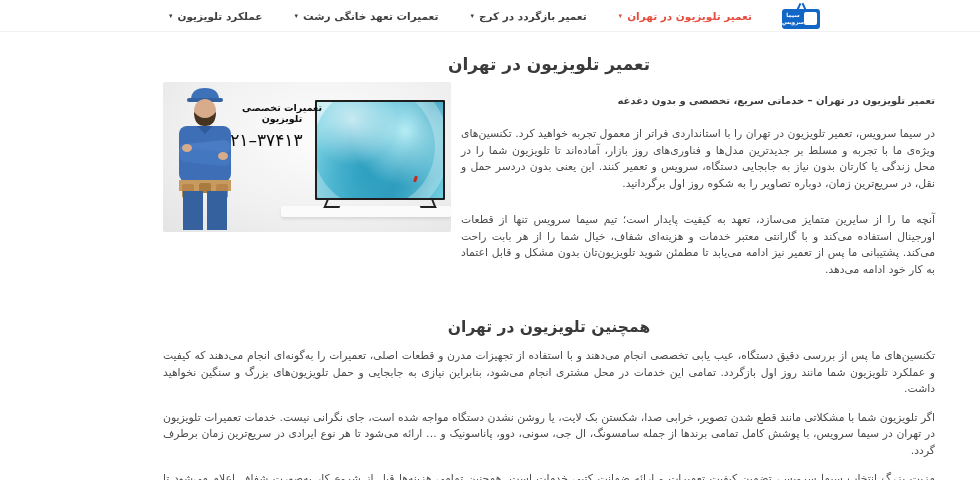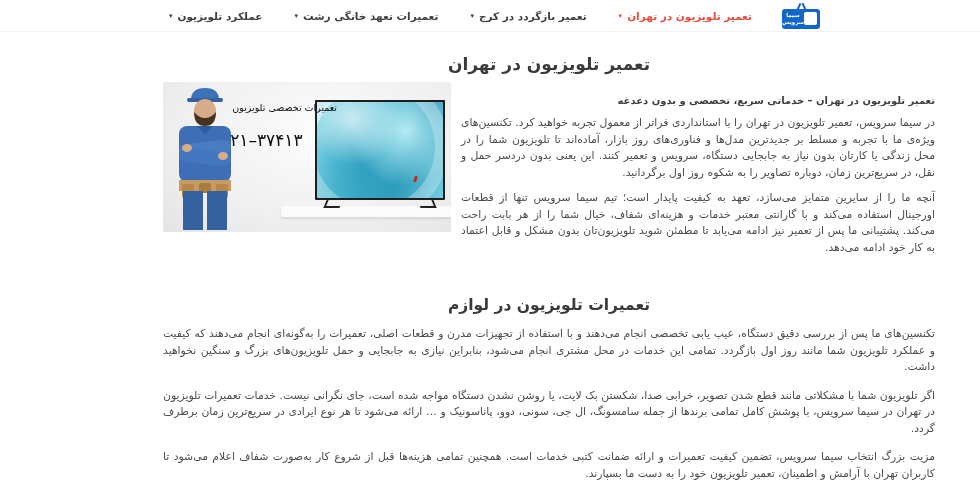--- a/index.html
+++ b/index.html
@@ -22,27 +22,27 @@
   .nav a.active { color:#e74c3c; }
   .caret { font-size:7px; line-height:1; position:relative; top:1px; }
 
   
   .container { width:772px; margin-right:45px; }
 
   h1.page-title { margin-top:22px; text-align:center; font-size:17px; font-weight:700; color:#3a3a3a; }
   .intro-row { display:flex; gap:10px; margin-top:8px; }
   .intro-text { width:474px; flex-shrink:0; }
   .lead { margin-top:13px; font-size:10px; font-weight:700; color:#3f3f3f; }
-  p.body-text { font-size:10.8px; line-height:16.5px; color:#4b4b4b; text-align:justify; margin-top:9px; }
+  p.body-text { font-size:10.8px; line-height:16.5px; color:#4b4b4b; text-align:justify; margin-top:20px; }
 
   
   .banner { position:relative; width:288px; height:150px; flex-shrink:0; overflow:hidden; border-radius:2px;
             background: radial-gradient(ellipse at 55% 35%, #fdfdfd 0%, #f0f0f0 60%, #e4e4e4 100%); }
   .shelf { position:absolute; left:118px; top:124px; width:170px; height:11px; background:#fbfbfb; border-radius:2px; box-shadow:0 2px 3px rgba(0,0,0,.10); }
-  .banner-title { position:absolute; top:20px; left:64px; width:110px; text-align:right; font-size:9.5px; font-weight:400; color:#0d0d0d; }
+  .banner-title { position:absolute; top:20px; left:64px; width:110px; text-align:center; font-size:9.5px; font-weight:700; color:#0d0d0d; }
   .banner-phone { position:absolute; top:48px; left:58px; width:110px; text-align:left; font-size:17px; font-weight:400; color:#0d0d0d; direction:ltr; letter-spacing:1px; }
   .tv-set { position:absolute; left:152px; top:18px; width:130px; height:100px; background:#1e1e1e; padding:2px; border-radius:1px; }
   .tv-set-screen { position:relative; width:100%; height:100%; overflow:hidden;
       background:
         radial-gradient(circle at 28% 18%, rgba(255,255,255,.65) 0%, rgba(255,255,255,0) 38%),
         radial-gradient(circle at 70% 30%, #b5ecf4 0%, rgba(181,236,244,0) 50%),
         radial-gradient(circle at 42% 72%, #2e9fc0 0%, rgba(46,159,192,0) 62%),
         linear-gradient(115deg, #8edbe9 0%, #55bdd6 38%, #2e99ba 68%, #74cfe1 100%); }
   .tv-swirl { position:absolute; left:-18px; top:-30px; width:150px; height:150px; border:14px solid rgba(255,255,255,.28); border-radius:50%;
       border-top-color:rgba(255,255,255,.5); transform:rotate(-30deg); }
@@ -139,20 +139,20 @@
         <rect x="51" y="100" width="12" height="14" rx="2" fill="#b8864a"></rect>
         <rect x="34" y="99" width="12" height="10" rx="2" fill="#a97b3f"></rect>
 
         <rect x="18" y="107" width="20" height="39" fill="#35619f"></rect>
         <rect x="42" y="107" width="20" height="39" fill="#35619f"></rect>
       </svg>
     </div>
   </div>
 
   <section class="section2">
-    <h2 class="section-title">تعمیرات تلویزیون در لوازم</h2>
+    <h2 class="section-title">همچنین تلویزیون در تهران</h2>
     <p class="body-text">تکنسین‌های ما پس از بررسی دقیق دستگاه، عیب یابی تخصصی انجام می‌دهند و با استفاده از تجهیزات مدرن و قطعات اصلی، تعمیرات را به‌گونه‌ای انجام می‌دهند که کیفیت و عملکرد تلویزیون شما مانند روز اول بازگردد. تمامی این خدمات در محل مشتری انجام می‌شود، بنابراین نیازی به جابجایی و حمل تلویزیون‌های بزرگ و سنگین نخواهید داشت.</p>
     <p class="body-text">اگر تلویزیون شما با مشکلاتی مانند قطع شدن تصویر، خرابی صدا، شکستن بک لایت، یا روشن نشدن دستگاه مواجه شده است، جای نگرانی نیست. خدمات تعمیرات تلویزیون در تهران در سیما سرویس، با پوشش کامل تمامی برندها از جمله سامسونگ، ال جی، سونی، دوو، پاناسونیک و … ارائه می‌شود تا هر نوع ایرادی در سریع‌ترین زمان برطرف گردد.</p>
     <p class="body-text">مزیت بزرگ انتخاب سیما سرویس، تضمین کیفیت تعمیرات و ارائه ضمانت کتبی خدمات است. همچنین تمامی هزینه‌ها قبل از شروع کار به‌صورت شفاف اعلام می‌شود تا کاربران تهران با آرامش و اطمینان، تعمیر تلویزیون خود را به دست ما بسپارند.</p>
 
   </section>
 
 </main>
 
 </body></html>

